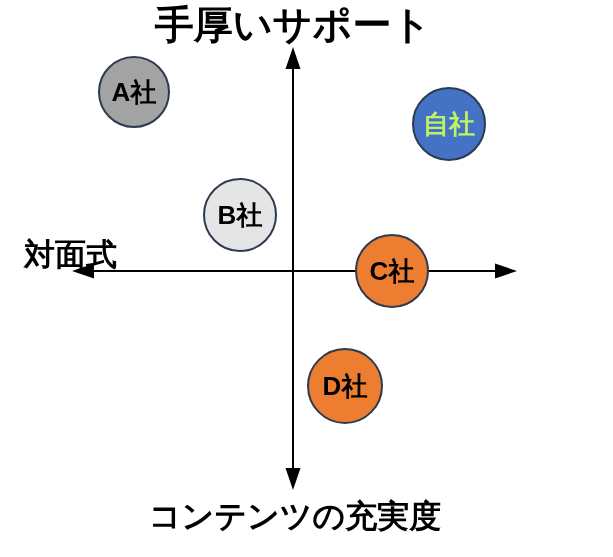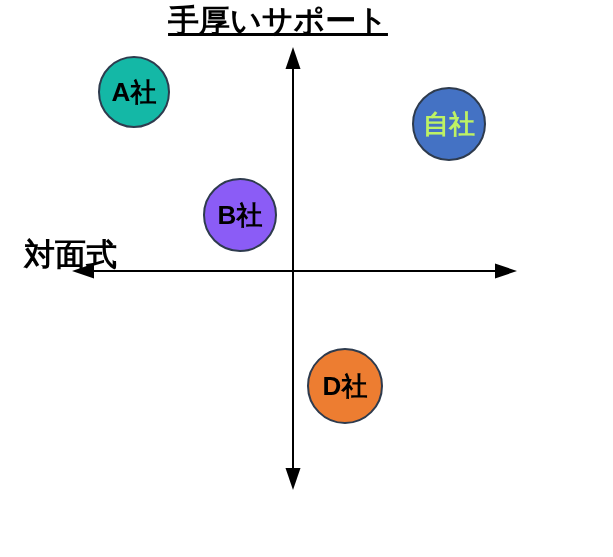--- a/index.html
+++ b/index.html
@@ -22,21 +22,21 @@
     width: 613px;
     height: 557px;
   }
   .axis-label {
     position: absolute;
     font-weight: 700;
     color: #000000;
     white-space: nowrap;
     line-height: 1.1;
   }
-  .axis-label.top    { left: 278px; top: 4px;   font-size: 31px; transform: translateX(-50%); text-decoration: underline; }
+  .axis-label.top    { left: 293px; top: 4px;   font-size: 39px; transform: translateX(-50%); }
   .axis-label.bottom { left: 295px; top: 499px; font-size: 32px; transform: translateX(-50%); }
   .axis-label.left   { left: 24px;  top: 218px; font-size: 31px; margin-top: 20px; }
   .axis-label.right  { left: 430px; top: 219px; font-size: 31px; }
   .points-layer {
     position: absolute;
     left: 0;
     top: 0;
     width: 613px;
     height: 557px;
   }
@@ -63,22 +63,24 @@
     <line x1="293" y1="66" x2="293" y2="471" stroke="#000000" stroke-width="2"></line>
     <polygon points="293,47 285.5,69 300.5,69" fill="#000000"></polygon>
     <polygon points="293,490 285.5,468 300.5,468" fill="#000000"></polygon>
 
     <line x1="90" y1="271" x2="497" y2="271" stroke="#000000" stroke-width="2"></line>
     <polygon points="72,271 94,263.5 94,278.5" fill="#000000"></polygon>
     <polygon points="517,271 495,263.5 495,278.5" fill="#000000"></polygon>
   </svg>
 
   <div class="axis-label top">手厚いサポート</div>
+  <div class="axis-label bottom">コンテンツの充実度</div>
   <div class="axis-label left">対面式</div>
 
   <div class="points-layer">
-      <div class="point" style="left: 98px; top: 56px; width: 72px; height: 72px; background: #14b8a6; color: rgb(0, 0, 0); border-color: rgb(46, 59, 78);">A社</div>
+      <div class="point" style="left: 98px; top: 56px; width: 72px; height: 72px; background: #a3a3a3; color: rgb(0, 0, 0); border-color: rgb(46, 59, 78);">A社</div>
       <div class="point" style="left: 412px; top: 87px; width: 74px; height: 74px; background: rgb(68, 114, 196); color: #bef264; border-color: rgb(46, 59, 78);">自社</div>
-      <div class="point" style="left: 203px; top: 178px; width: 74px; height: 74px; background: #8b5cf6; color: rgb(0, 0, 0); border-color: rgb(46, 59, 78);">B社</div>
+      <div class="point" style="left: 203px; top: 178px; width: 74px; height: 74px; background: #e5e5e5; color: rgb(0, 0, 0); border-color: rgb(46, 59, 78);">B社</div>
+      <div class="point" style="left: 355px; top: 234px; width: 74px; height: 74px; background: rgb(237, 125, 49); color: rgb(0, 0, 0); border-color: rgb(46, 59, 78);">C社</div>
       <div class="point" style="left: 307px; top: 348px; width: 76px; height: 76px; background: rgb(237, 125, 49); color: #000000; border-color: rgb(46, 59, 78);">D社</div>
     </div>
 
 </div>
 
 </body></html>

